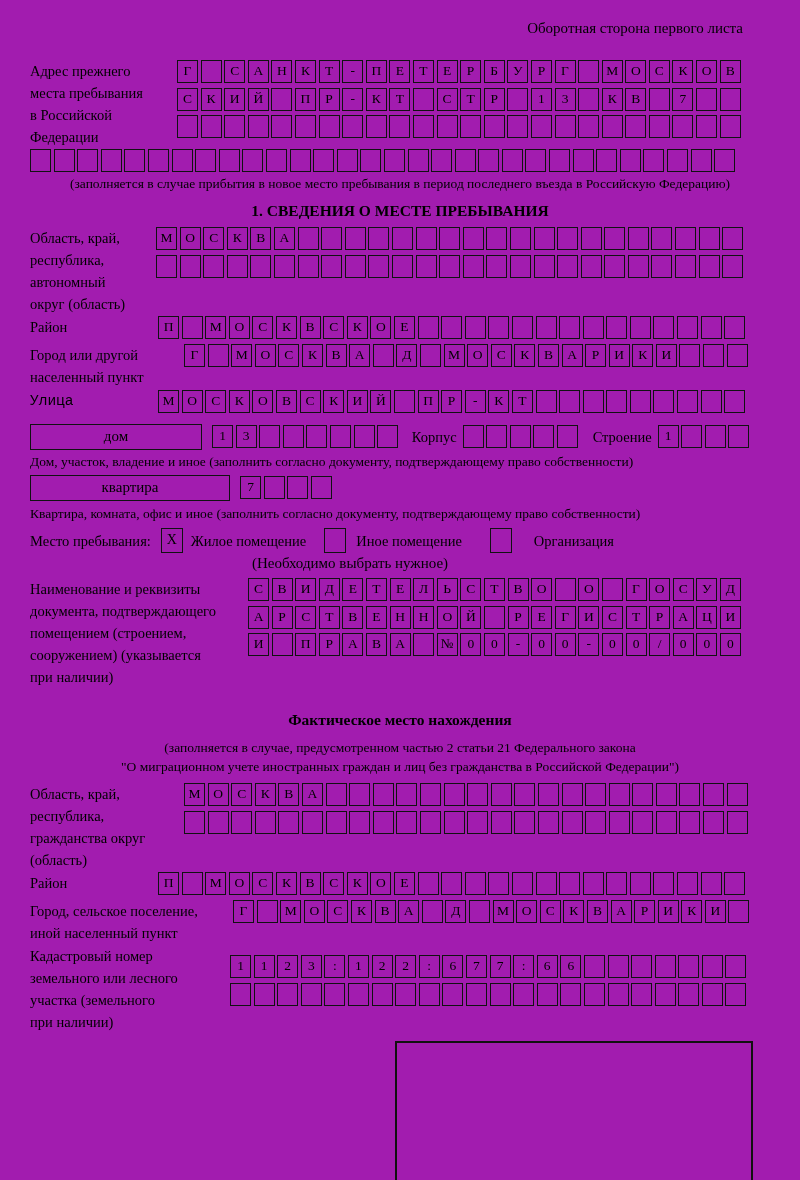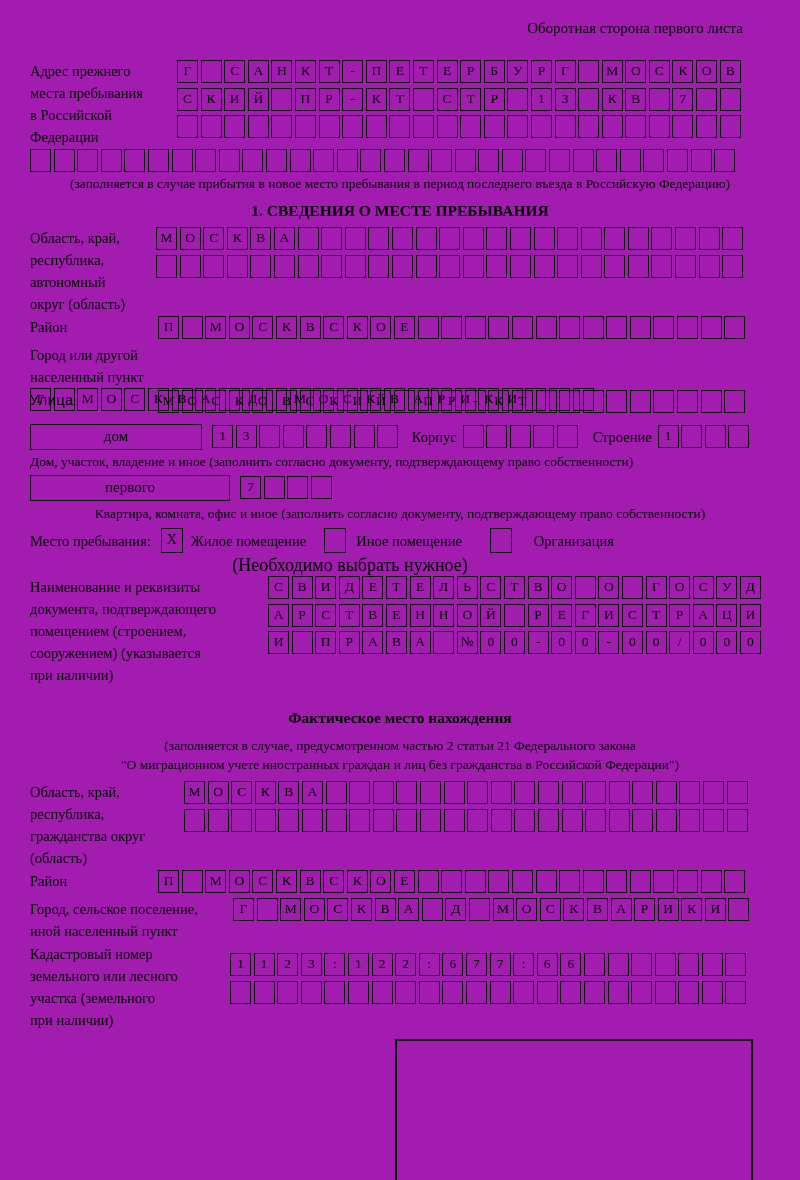--- a/index.html
+++ b/index.html
@@ -269,21 +269,21 @@
         <span class="cell"></span>
         <span class="cell"></span>
         <span class="cell"></span>
         <span class="cell"></span>
         <span class="cell"></span>
         <span class="cell"></span>
         <span class="cell"></span>
       </div>
   </div>
 
-  <div class="frow" style="margin-top:5px;height:46px;flex-direction:column;">
+  <div class="frow" style="margin-top:5px;height:46px;">
     <div class="label" style="width:154px;">
         <div>Город или другой</div>
         <div>населенный пункт</div>
       </div>
     <div class="cells">
         <span class="cell">Г</span>
         <span class="cell"></span>
         <span class="cell">М</span>
         <span class="cell">О</span>
         <span class="cell">С</span>
@@ -364,42 +364,42 @@
     <div class="cells" style="margin-left:6px;margin-top:1px;">
         <span class="cell">1</span>
         <span class="cell"></span>
         <span class="cell"></span>
         <span class="cell"></span>
       </div>
   </div>
   <div class="caption" style="margin-top:4px;text-align:left;">Дом, участок, владение и иное (заполнить согласно документу, подтверждающему право собственности)</div>
 
   <div class="frow" style="margin-top:5px;">
-    <div class="widebox" style="width:200px;">первого</div>
+    <div class="widebox" style="width:200px;">квартира</div>
     <div class="cells" style="margin-left:10px;margin-top:1px;">
         <span class="cell">7</span>
         <span class="cell"></span>
         <span class="cell"></span>
         <span class="cell"></span>
       </div>
   </div>
-  <div class="caption" style="margin-top:5px;text-align:center;">Квартира, комната, офис и иное (заполнить согласно документу, подтверждающему право собственности)</div>
+  <div class="caption" style="margin-top:5px;text-align:left;">Квартира, комната, офис и иное (заполнить согласно документу, подтверждающему право собственности)</div>
 
   <div class="frow" style="margin-top:6px;">
     <div class="inline-label">Место пребывания:</div>
     <div class="checkbox" style="margin-left:10px;">X</div>
     <div class="inline-label" style="margin-left:8px;">Жилое помещение</div>
     <div class="checkbox" style="margin-left:18px;"></div>
     <div class="inline-label" style="margin-left:10px;">Иное помещение</div>
     <div class="checkbox" style="margin-left:28px;"></div>
     <div class="inline-label" style="margin-left:22px;">Организация</div>
   </div>
-  <div style="font-size:18px;margin-left:120px;width:400px;text-align:center;margin-top:1px;">(Необходимо выбрать нужное)</div>
-
-  <div class="frow" style="margin-top:0;height:133px;gap:20px;">
+  <div style="font-size:15px;margin-left:120px;width:400px;text-align:center;margin-top:1px;">(Необходимо выбрать нужное)</div>
+
+  <div class="frow" style="margin-top:6px;height:133px;">
     <div class="label" style="width:218px;">
         <div>Наименование и реквизиты</div>
         <div>документа, подтверждающего</div>
         <div>помещением (строением,</div>
         <div>сооружением) (указывается</div>
         <div>при наличии)</div>
       </div>
     <div>
       <div class="cells cellrow-gap">
           <span class="cell">С</span>

